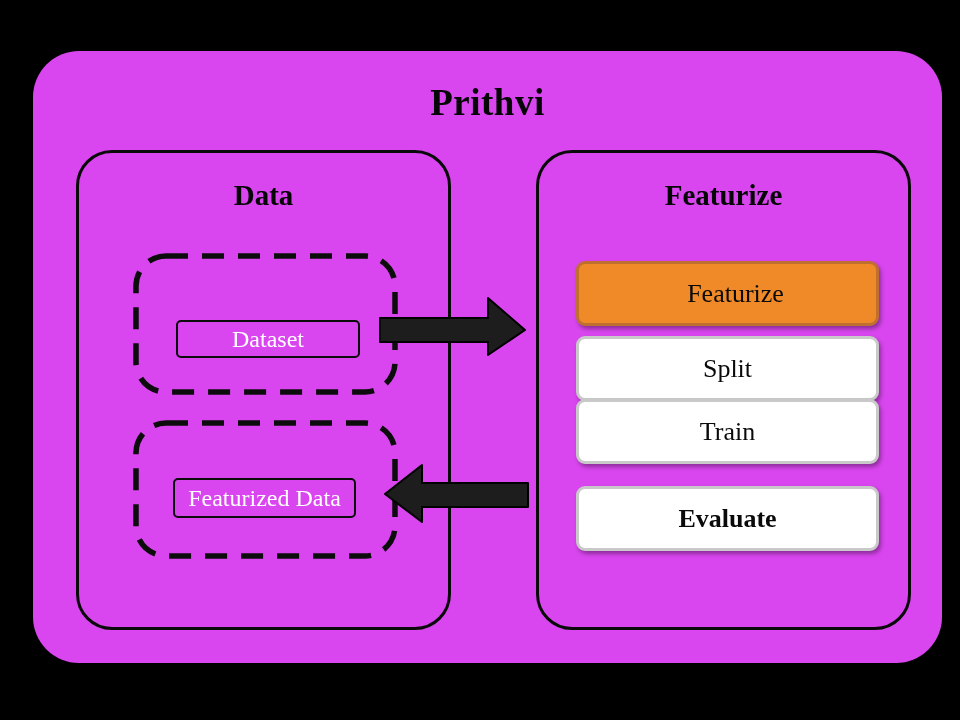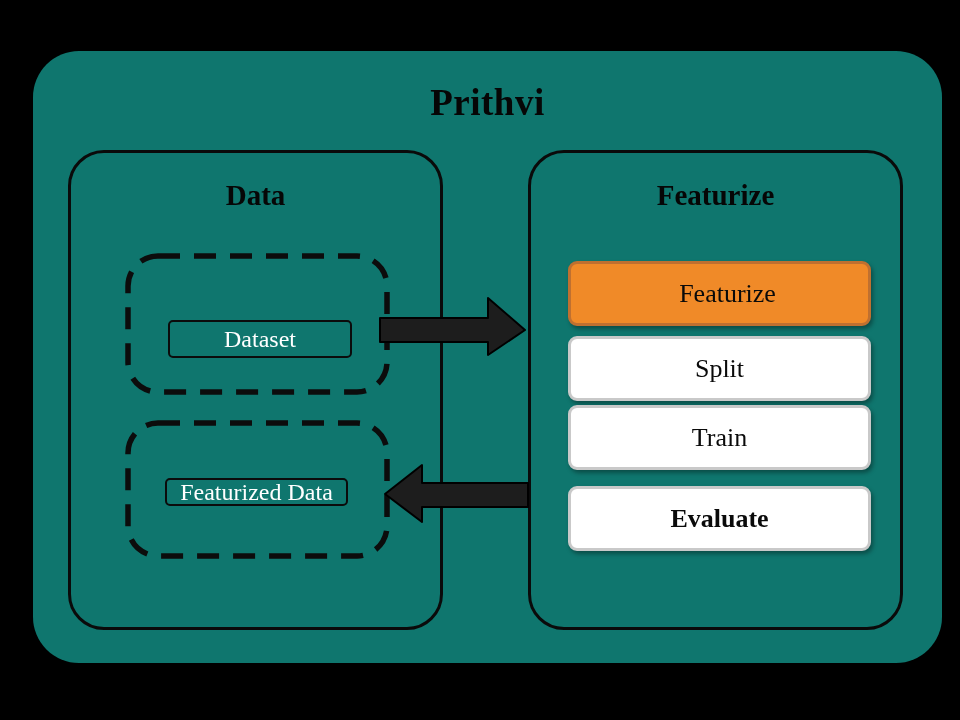--- a/index.html
+++ b/index.html
@@ -14,41 +14,42 @@
   .stage {
     position: relative;
     width: 960px; height: 720px;
     background: #000000;
   }
 
   .frame {
     position: absolute;
     left: 33px; top: 51px;
     width: 909px; height: 612px;
-    background: #0f766e;
+    background: #d946ef;
     border-radius: 46px;
   }
 
   .main-title {
     position: absolute;
     left: 0; top: 30px;
     width: 100%;
     text-align: center;
     font-size: 37px;
     font-weight: bold;
     color: #060606;
     letter-spacing: 0.5px;
   }
 
   .panel {
     position: absolute;
     top: 99px;
     width: 375px; height: 480px;
     border: 3.5px solid #0a0a0a;
     border-radius: 36px;
+    margin-left: 8px;
   }
   .panel-data { left: 35px; }
   .panel-workflows { left: 495px; }
 
   .panel-title {
     position: absolute;
     left: 0; top: 26px;
     width: 100%;
     text-align: center;
     font-size: 29px;
@@ -71,40 +72,40 @@
     border-radius: 5px;
     background: transparent;
     color: #ffffff;
     font-size: 24px;
     display: flex;
     align-items: center;
     justify-content: center;
     white-space: nowrap;
   }
   .node-dataset    { left: 97px; top: 167px; width: 184px; height: 38px; }
-  .node-featurized { left: 94px; top: 325px; width: 183px; height: 28px; }
+  .node-featurized { left: 94px; top: 325px; width: 183px; height: 40px; }
 
   .wf-btn {
     position: absolute;
     left: 37px;
     width: 303px; height: 65px;
     border-radius: 9px;
     display: flex;
     align-items: center;
     justify-content: center;
     font-size: 26px;
     color: #0a0a0a;
     box-shadow: 2px 3px 4px rgba(0,0,0,0.35);
     cursor: pointer;
   }
   .wf-btn-white  { background: #ffffff; border: 3px solid #c9c9c9; }
   .wf-btn-orange { background: #F08A28; border: 3px solid #BF7030; }
   .wf-btn-0 { top: 108px; padding-left: 16px; }
   .wf-btn-1 { top: 183px; }
-  .wf-btn-2 { top: 252px; }
+  .wf-btn-2 { top: 246px; }
   .wf-btn-3 { top: 333px; font-weight: bold; }
 
   .arrow-svg { position: absolute; pointer-events: none; }
 </style>
 </head>
 <body>
 
 <div class="stage">
 
   <div class="frame">

